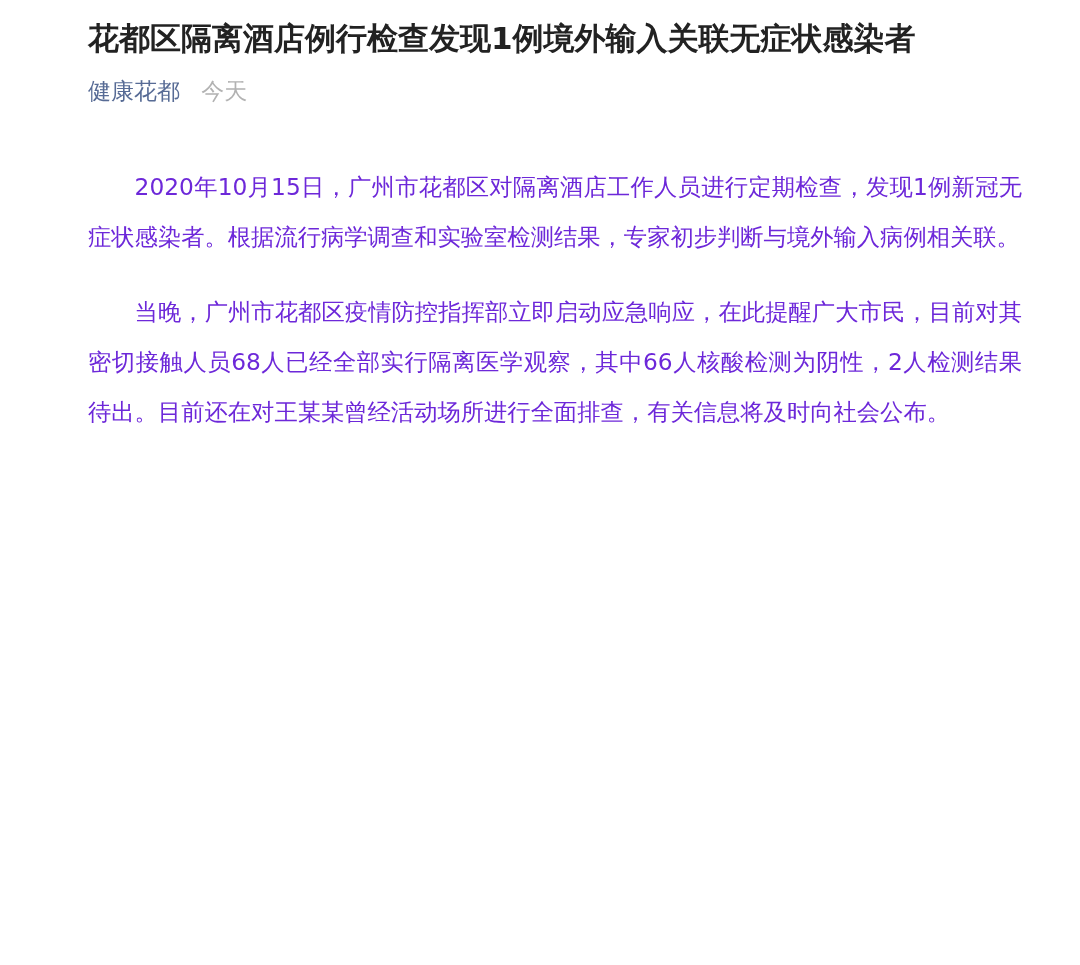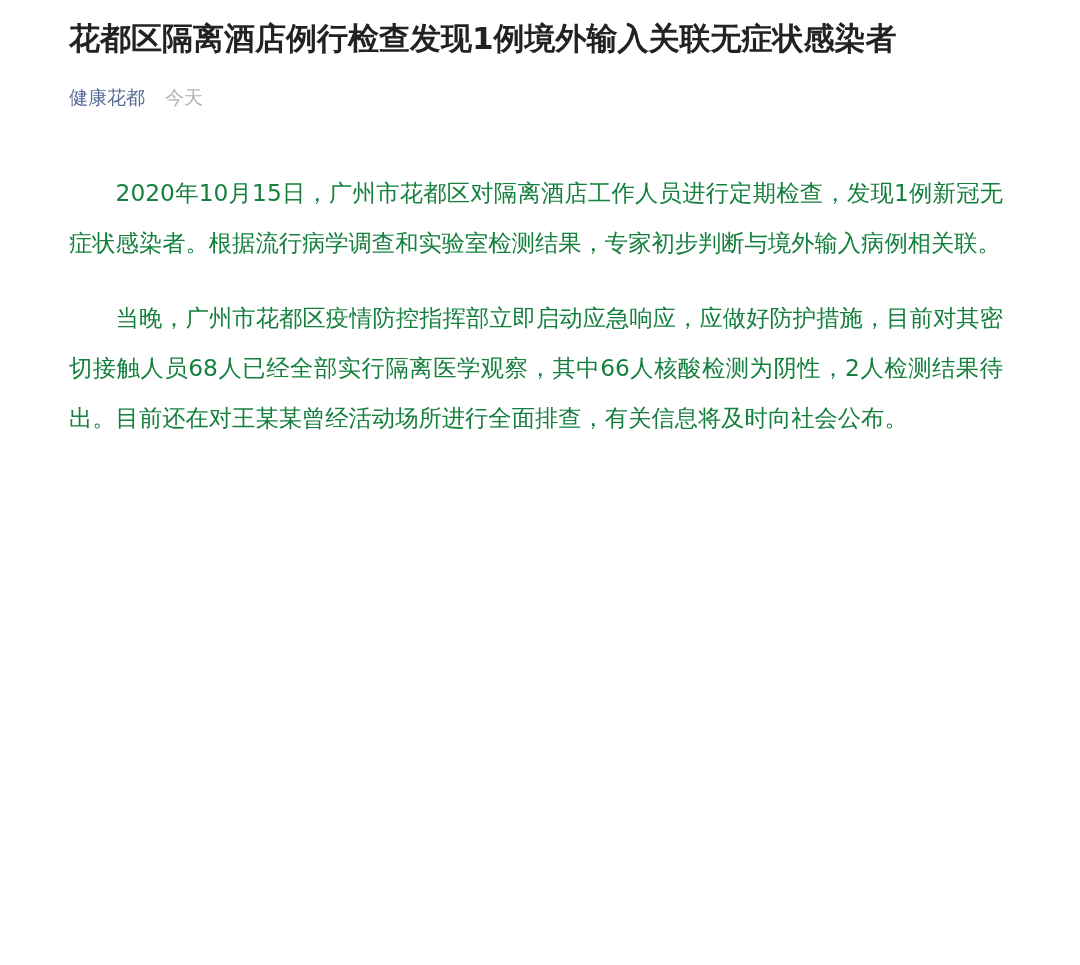--- a/index.html
+++ b/index.html
@@ -1,33 +1,33 @@
 <!DOCTYPE html>
 <html><head>
 <meta charset="utf-8">
 <style>
   html, body { margin: 0; padding: 0; background: #ffffff; }
   body { width: 1080px; height: 965px; overflow: hidden; position: relative;
          font-family: "DejaVu Sans", "Liberation Sans", sans-serif; color: #333333; }
-  .article { position: absolute; left: 69px; top: 0; width: 934px; }
+  .article { position: absolute; left: 88px; top: 0; width: 934px; }
   .title { margin: 0; padding-top: 16px; font-size: 31px; font-weight: bold; color: #222222;
            line-height: 44px; letter-spacing: 0px; white-space: nowrap; }
-  .meta { margin-top: 22px; font-size: 19px; line-height: 30px; height: 30px; }
+  .meta { margin-top: 16px; font-size: 23px; line-height: 30px; height: 30px; }
   .source { color: #576b95; cursor: pointer; }
   .date { color: #b2b2b2; margin-left: 14px; }
   .content { margin-top: 56px; }
   .para { margin: 0 0 25px 0; font-size: 23.3px; line-height: 50px; text-indent: 2em;
-          text-align: justify; color: #15803d; letter-spacing: 0px; }
+          text-align: justify; color: #6d28d9; letter-spacing: 0px; }
 </style>
 </head>
 <body>
 
 <div class="article">
   <h1 class="title">花都区隔离酒店例行检查发现1例境外输入关联无症状感染者</h1>
   <div class="meta">
     <span class="source">健康花都</span>
     <span class="date">今天</span>
   </div>
   <div class="content">
     <p class="para">2020年10月15日，广州市花都区对隔离酒店工作人员进行定期检查，发现1例新冠无症状感染者。根据流行病学调查和实验室检测结果，专家初步判断与境外输入病例相关联。</p>
-    <p class="para">当晚，广州市花都区疫情防控指挥部立即启动应急响应，应做好防护措施，目前对其密切接触人员68人已经全部实行隔离医学观察，其中66人核酸检测为阴性，2人检测结果待出。目前还在对王某某曾经活动场所进行全面排查，有关信息将及时向社会公布。</p>
+    <p class="para">当晚，广州市花都区疫情防控指挥部立即启动应急响应，在此提醒广大市民，目前对其密切接触人员68人已经全部实行隔离医学观察，其中66人核酸检测为阴性，2人检测结果待出。目前还在对王某某曾经活动场所进行全面排查，有关信息将及时向社会公布。</p>
   </div>
 </div>
 
 </body></html>

